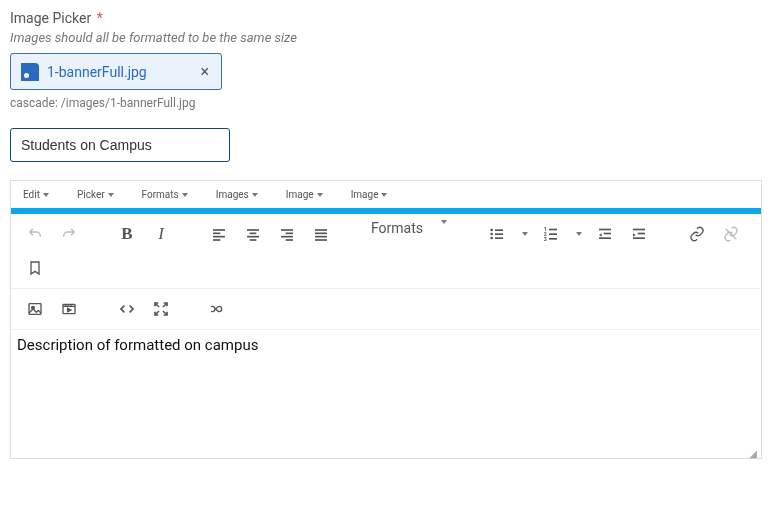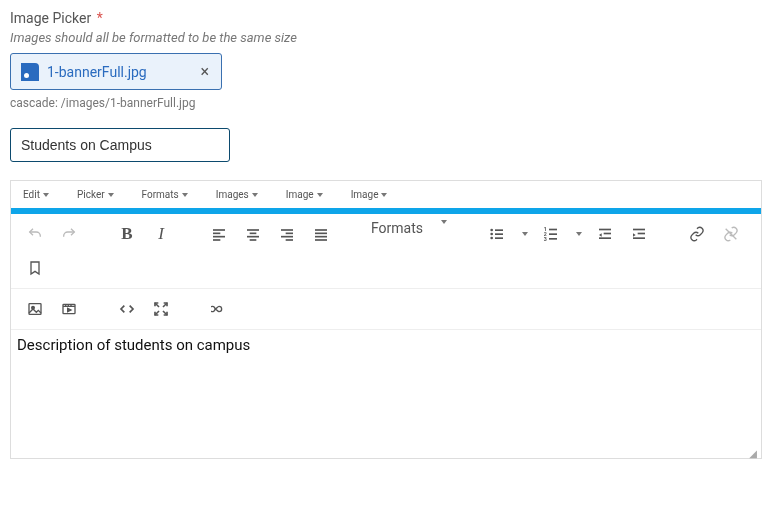--- a/index.html
+++ b/index.html
@@ -358,16 +358,16 @@
           </svg>
       </span>
       <span class="tb-sep"></span>
       <span class="tb-btn">
         <svg viewBox="0 0 24 24" fill="none" stroke="currentColor" stroke-width="2">
             <path d="M6 12a4 4 0 110-0.01c2 0 4 4 6 4a4 4 0 100-8c-2 0-4 4-6 4z"></path>
           </svg>
       </span>
     </div>
 
-    <div class="content-area" contenteditable="true" style="">Description of students on campus</div>
+    <div class="content-area" contenteditable="true" style="">Description of formatted on campus</div>
     <div class="resize-grip">◢</div>
   </div>
 </div>
 
 </body></html>

